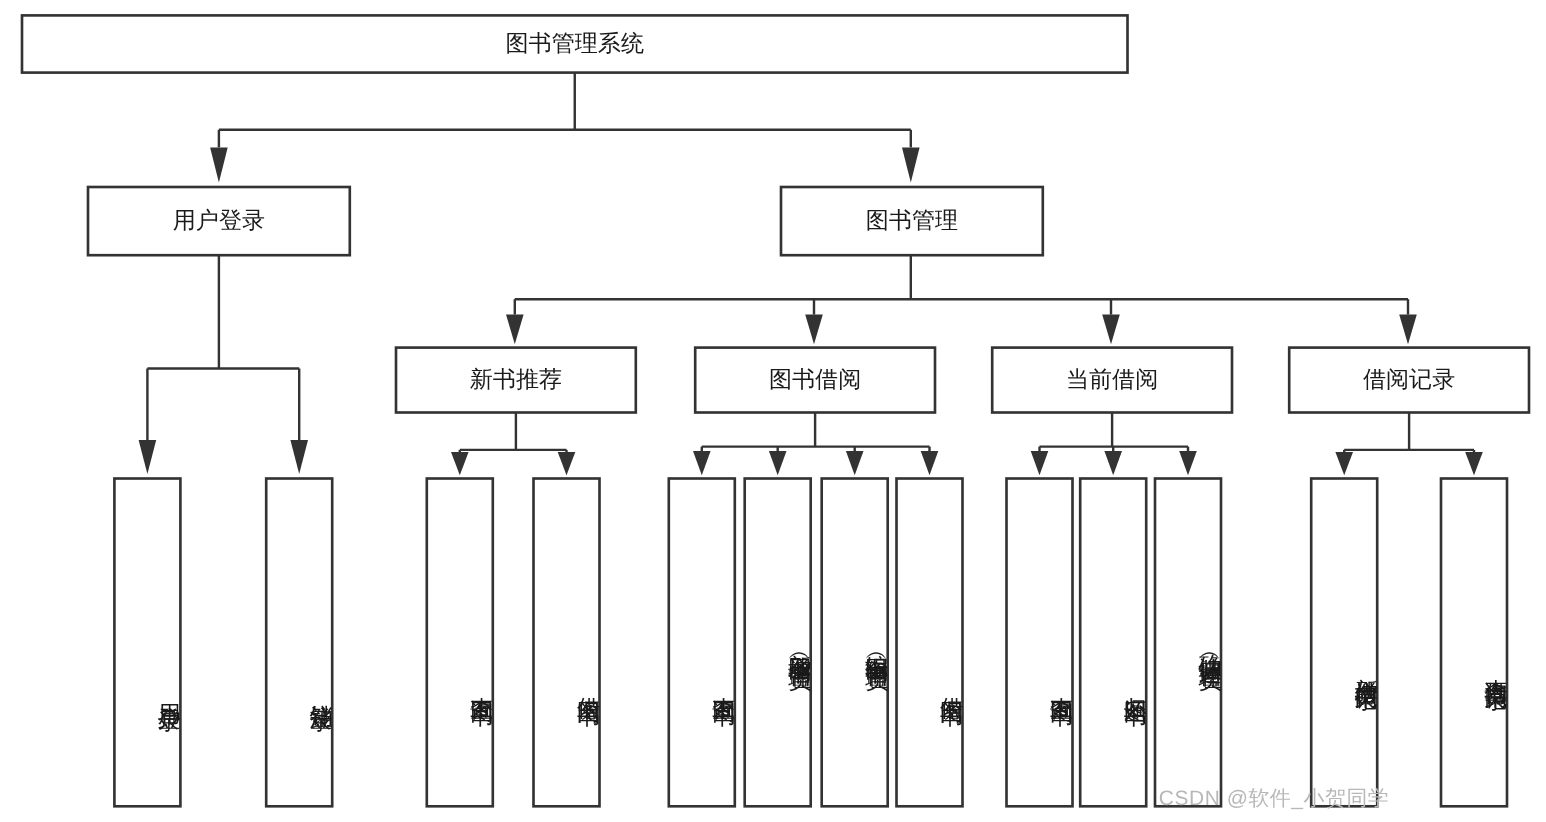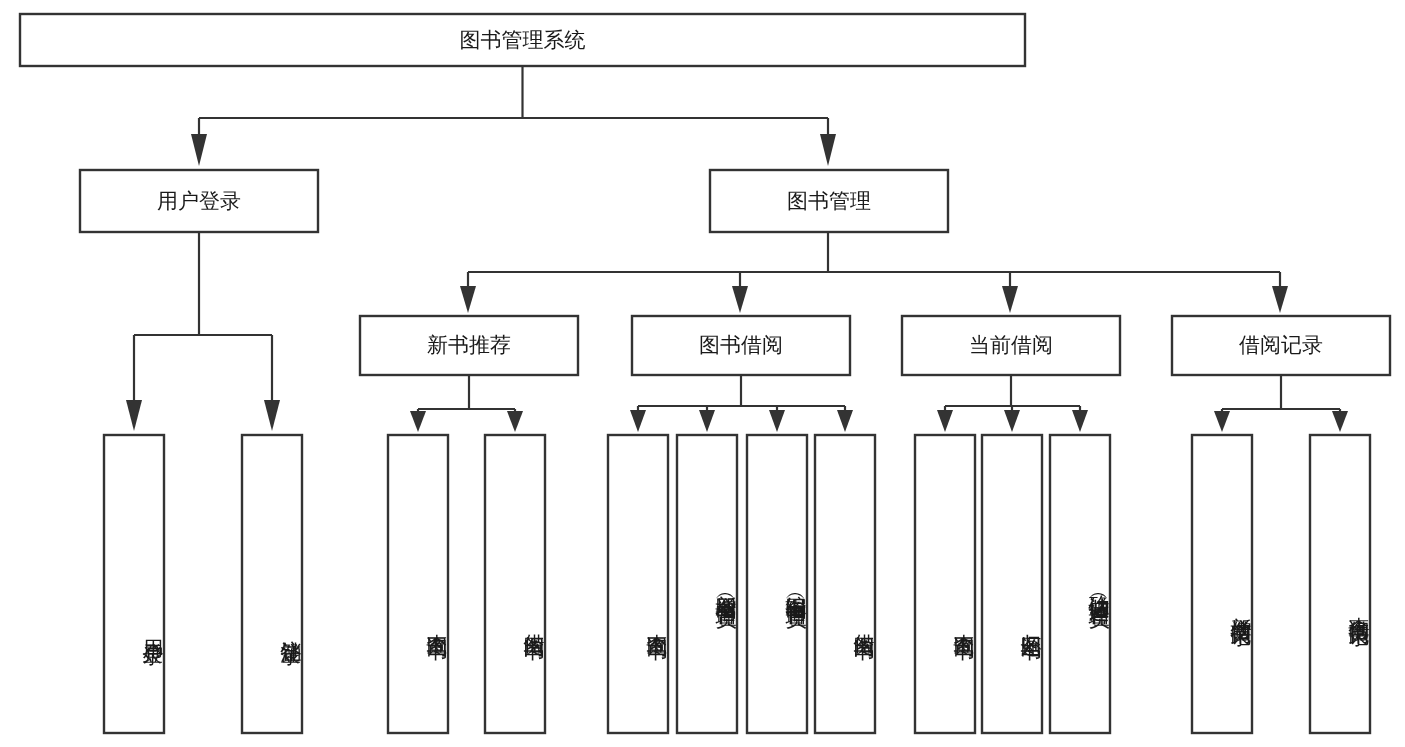--- a/index.html
+++ b/index.html
@@ -198,13 +198,14 @@
   <div class="node-label-v" style="left:608px;  top:508px; width:60px; height:225px;">查询图书</div>
   <div class="node-label-v" style="left:677px;  top:441px; width:60px; height:292px;">新增图书（管理员）</div>
   <div class="node-label-v" style="left:747px;  top:441px; width:60px; height:292px;">编辑图书（管理员）</div>
   <div class="node-label-v" style="left:815px;  top:508px; width:60px; height:225px;">借阅图书</div>
   <div class="node-label-v" style="left:915px;  top:508px; width:60px; height:225px;">查询图书</div>
   <div class="node-label-v" style="left:982px;  top:508px; width:60px; height:225px;">归还图书</div>
   <div class="node-label-v" style="left:1050px; top:441px; width:60px; height:292px;">确认归还（管理员）</div>
   <div class="node-label-v" style="left:1192px; top:479px; width:60px; height:254px;">新增借阅记录</div>
   <div class="node-label-v" style="left:1310px; top:479px; width:60px; height:254px;">查询借阅记录</div>
 
+  <div class="watermark">CSDN @软件_小贺同学</div>
 </div>
 
 </body></html>

